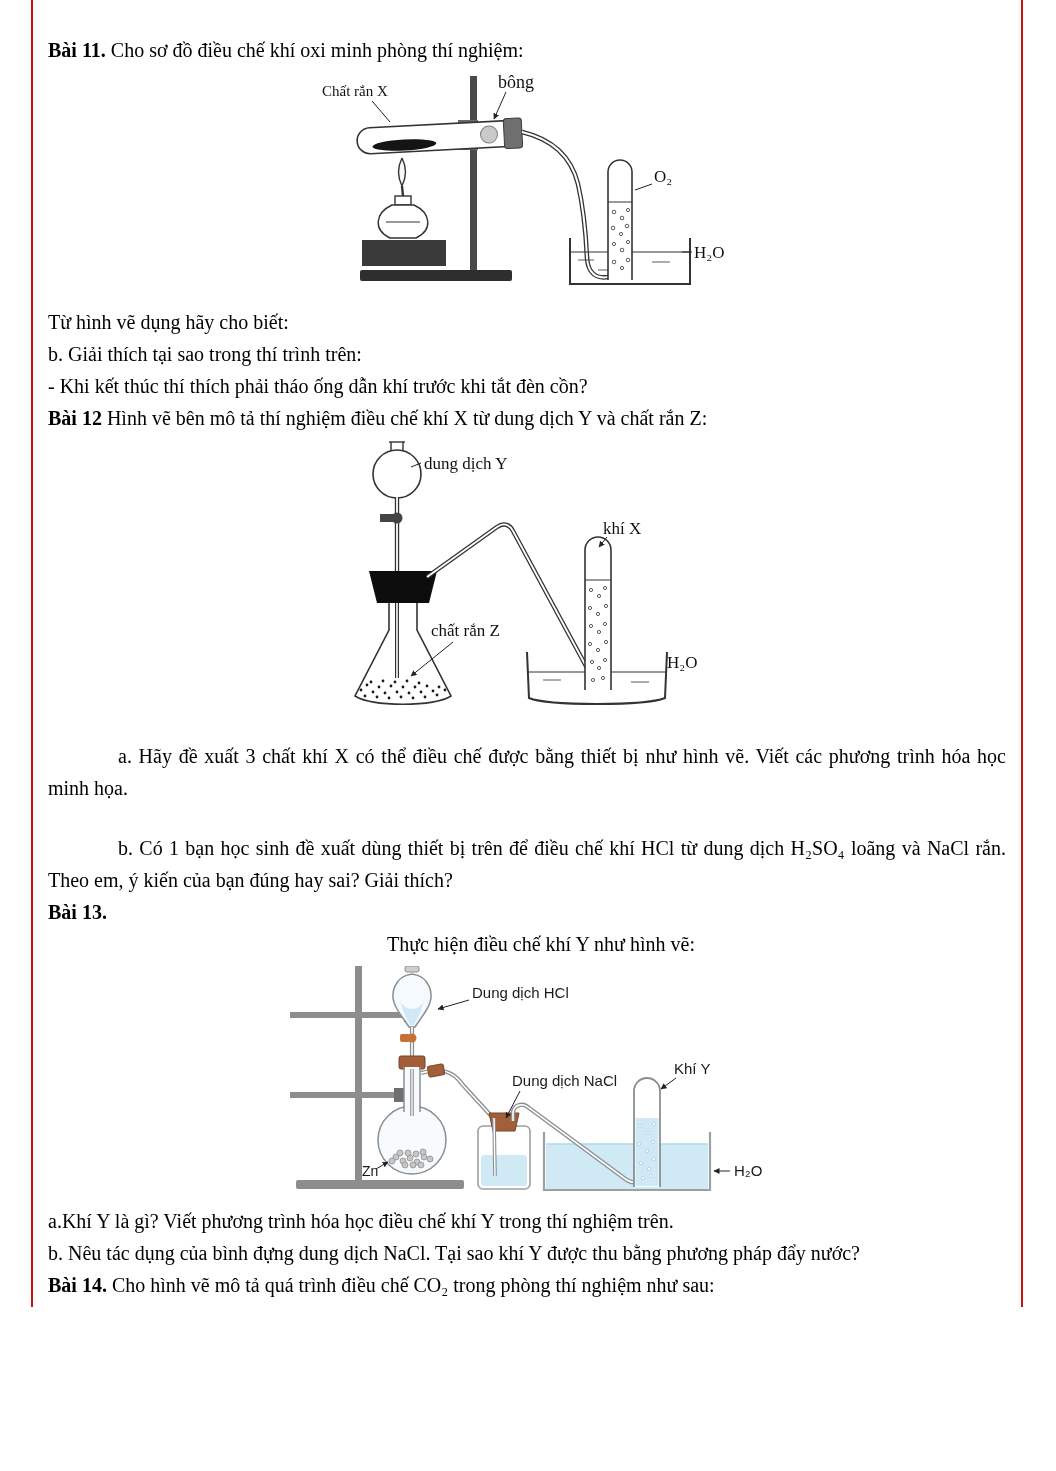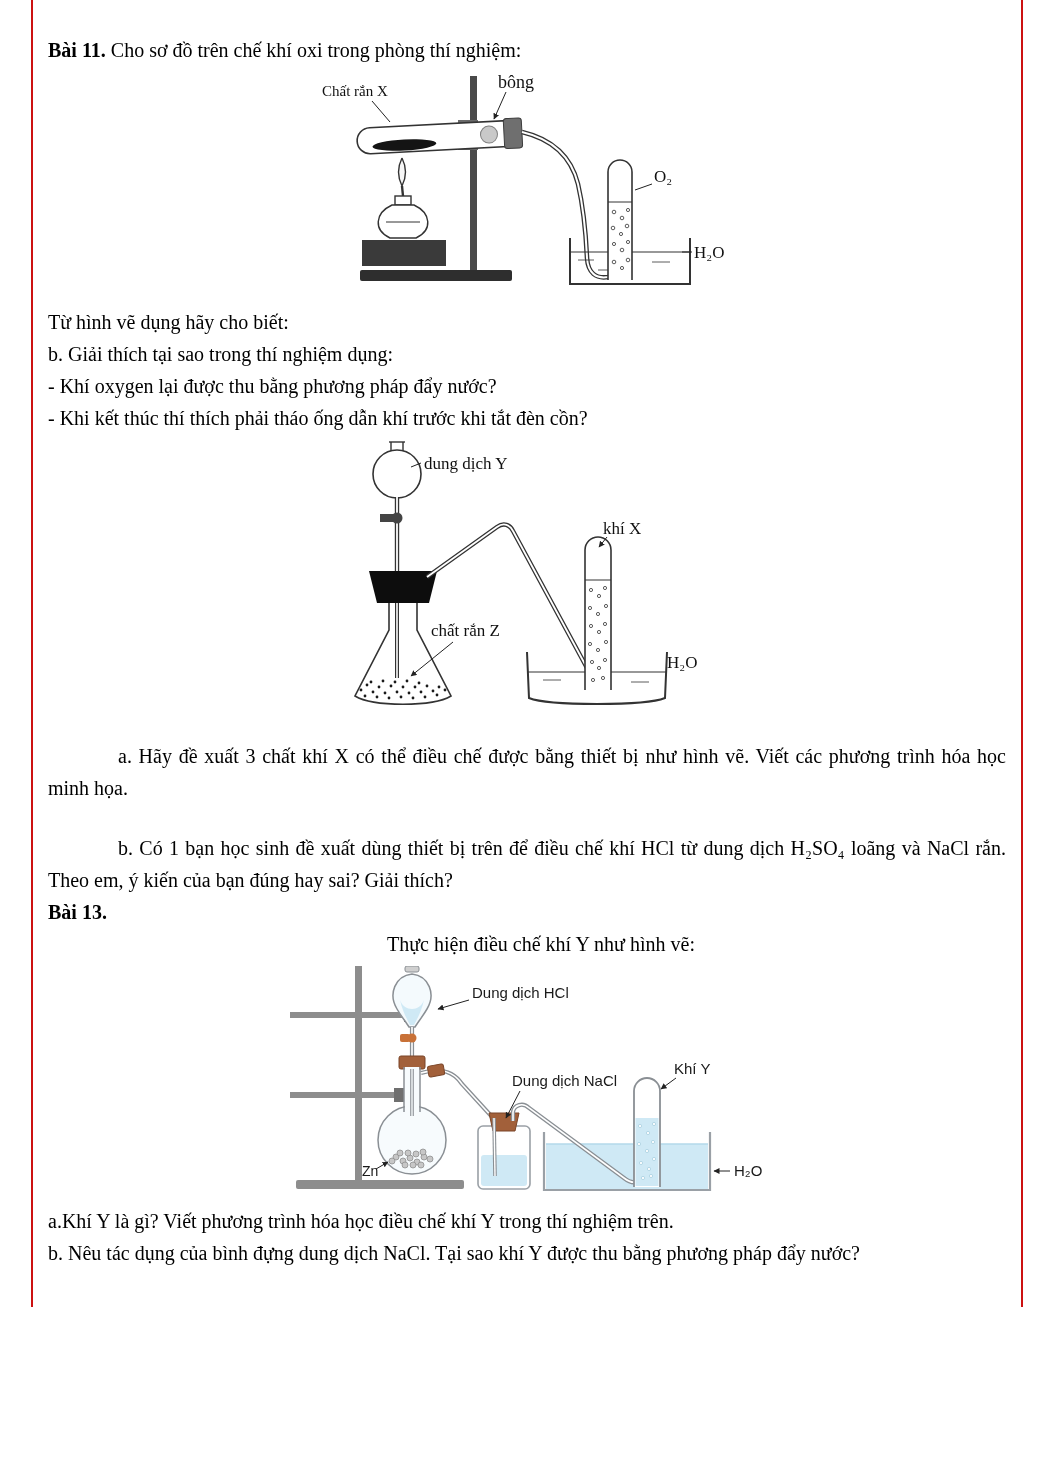--- a/index.html
+++ b/index.html
@@ -21,21 +21,21 @@
   svg text { user-select:none; }
 </style>
 </head>
 <body>
 
 <div class="red-line red-left"></div>
 <div class="red-line red-right"></div>
 
 <div class="content">
 
-  <p><b>Bài 11.</b><span> Cho sơ đồ trên chế khí oxi trong phòng thí nghiệm:</span></p>
+  <p><b>Bài 11.</b><span> Cho sơ đồ điều chế khí oxi minh phòng thí nghiệm:</span></p>
 
   <svg class="diagram" width="450" height="230" viewBox="0 0 450 230">
     <defs>
       <marker id="ah1" markerWidth="7" markerHeight="7" refX="5.5" refY="3" orient="auto">
         <path d="M0,0 L6,3 L0,6 Z" fill="#222"></path>
       </marker>
     </defs>
     <g>
       <rect x="168" y="4" width="7" height="198" fill="#4a4a4a"></rect>
       <rect x="58" y="198" width="152" height="11" rx="2" fill="#2e2e2e"></rect>
@@ -90,24 +90,24 @@
       <text x="196" y="16" font-size="18">bông</text>
       <line x1="204" y1="20" x2="192" y2="47" stroke="#222" stroke-width="1" marker-end="url(#ah1)"></line>
       <text x="352" y="110" font-size="17">O₂</text>
       <line x1="350" y1="112" x2="333" y2="118" stroke="#222" stroke-width="1"></line>
       <text x="392" y="186" font-size="17">H₂O</text>
       <line x1="390" y1="180" x2="380" y2="180" stroke="#222" stroke-width="1"></line>
     </g>
   </svg>
 
   <p>Từ hình vẽ dụng hãy cho biết:</p>
-  <p>b. Giải thích tại sao trong thí nghiệm dụng:</p>
-  <p>- Khí oxygen lại được thu bằng phương pháp đẩy nước?</p>
+  <p>b. Giải thích tại sao trong thí trình trên:</p>
   <p>- Khi kết thúc thí thích phải tháo ống dẫn khí trước khi tắt đèn cồn?</p>
 
+  <p><b>Bài 12</b><span> Hình vẽ bên mô tả thí nghiệm điều chế khí X từ dung dịch Y và chất rắn Z:</span></p>
 
   <svg class="diagram" width="360" height="272" viewBox="0 0 360 272">
     <defs>
       <marker id="ah2" markerWidth="7" markerHeight="7" refX="5.5" refY="3" orient="auto">
         <path d="M0,0 L6,3 L0,6 Z" fill="#222"></path>
       </marker>
     </defs>
     <g fill="#ffffff" stroke="#333">
       <circle cx="50" cy="34" r="24" stroke-width="1.6"></circle>
       <path d="M44,11 L44,2 M56,11 L56,2" stroke-width="1.4" fill="none"></path>
@@ -296,14 +296,15 @@
       <text x="80" y="210" font-size="14">Zn</text>
       <line x1="94" y1="203" x2="106" y2="196" stroke="#222" stroke-width="1" marker-end="url(#ah3)"></line>
       <text x="452" y="210">H₂O</text>
       <line x1="448" y1="205" x2="432" y2="205" stroke="#222" stroke-width="1" marker-end="url(#ah3)"></line>
     </g>
   </svg>
 
   <p>a.Khí Y là gì? Viết phương trình hóa học điều chế khí Y trong thí nghiệm trên.</p>
   <p>b. Nêu tác dụng của bình đựng dung dịch NaCl. Tại sao khí Y được thu bằng phương pháp đẩy nước?</p>
 
+  <p><b>Bài 14.</b><span> Cho hình vẽ mô tả quá trình điều chế CO₂ trong phòng thí nghiệm như sau:</span></p>
 
 </div>
 
 </body></html>

